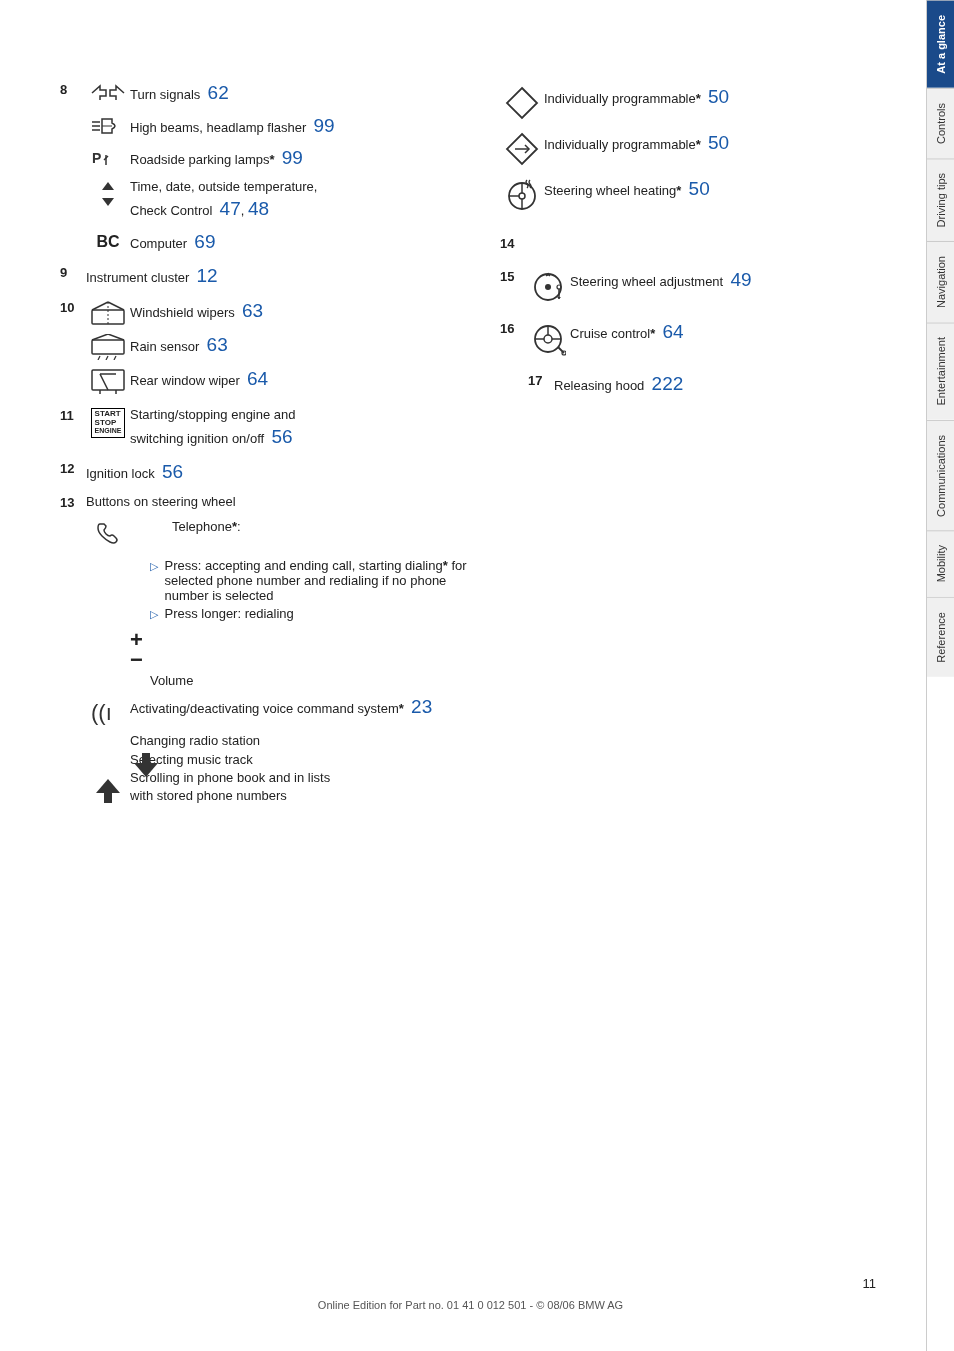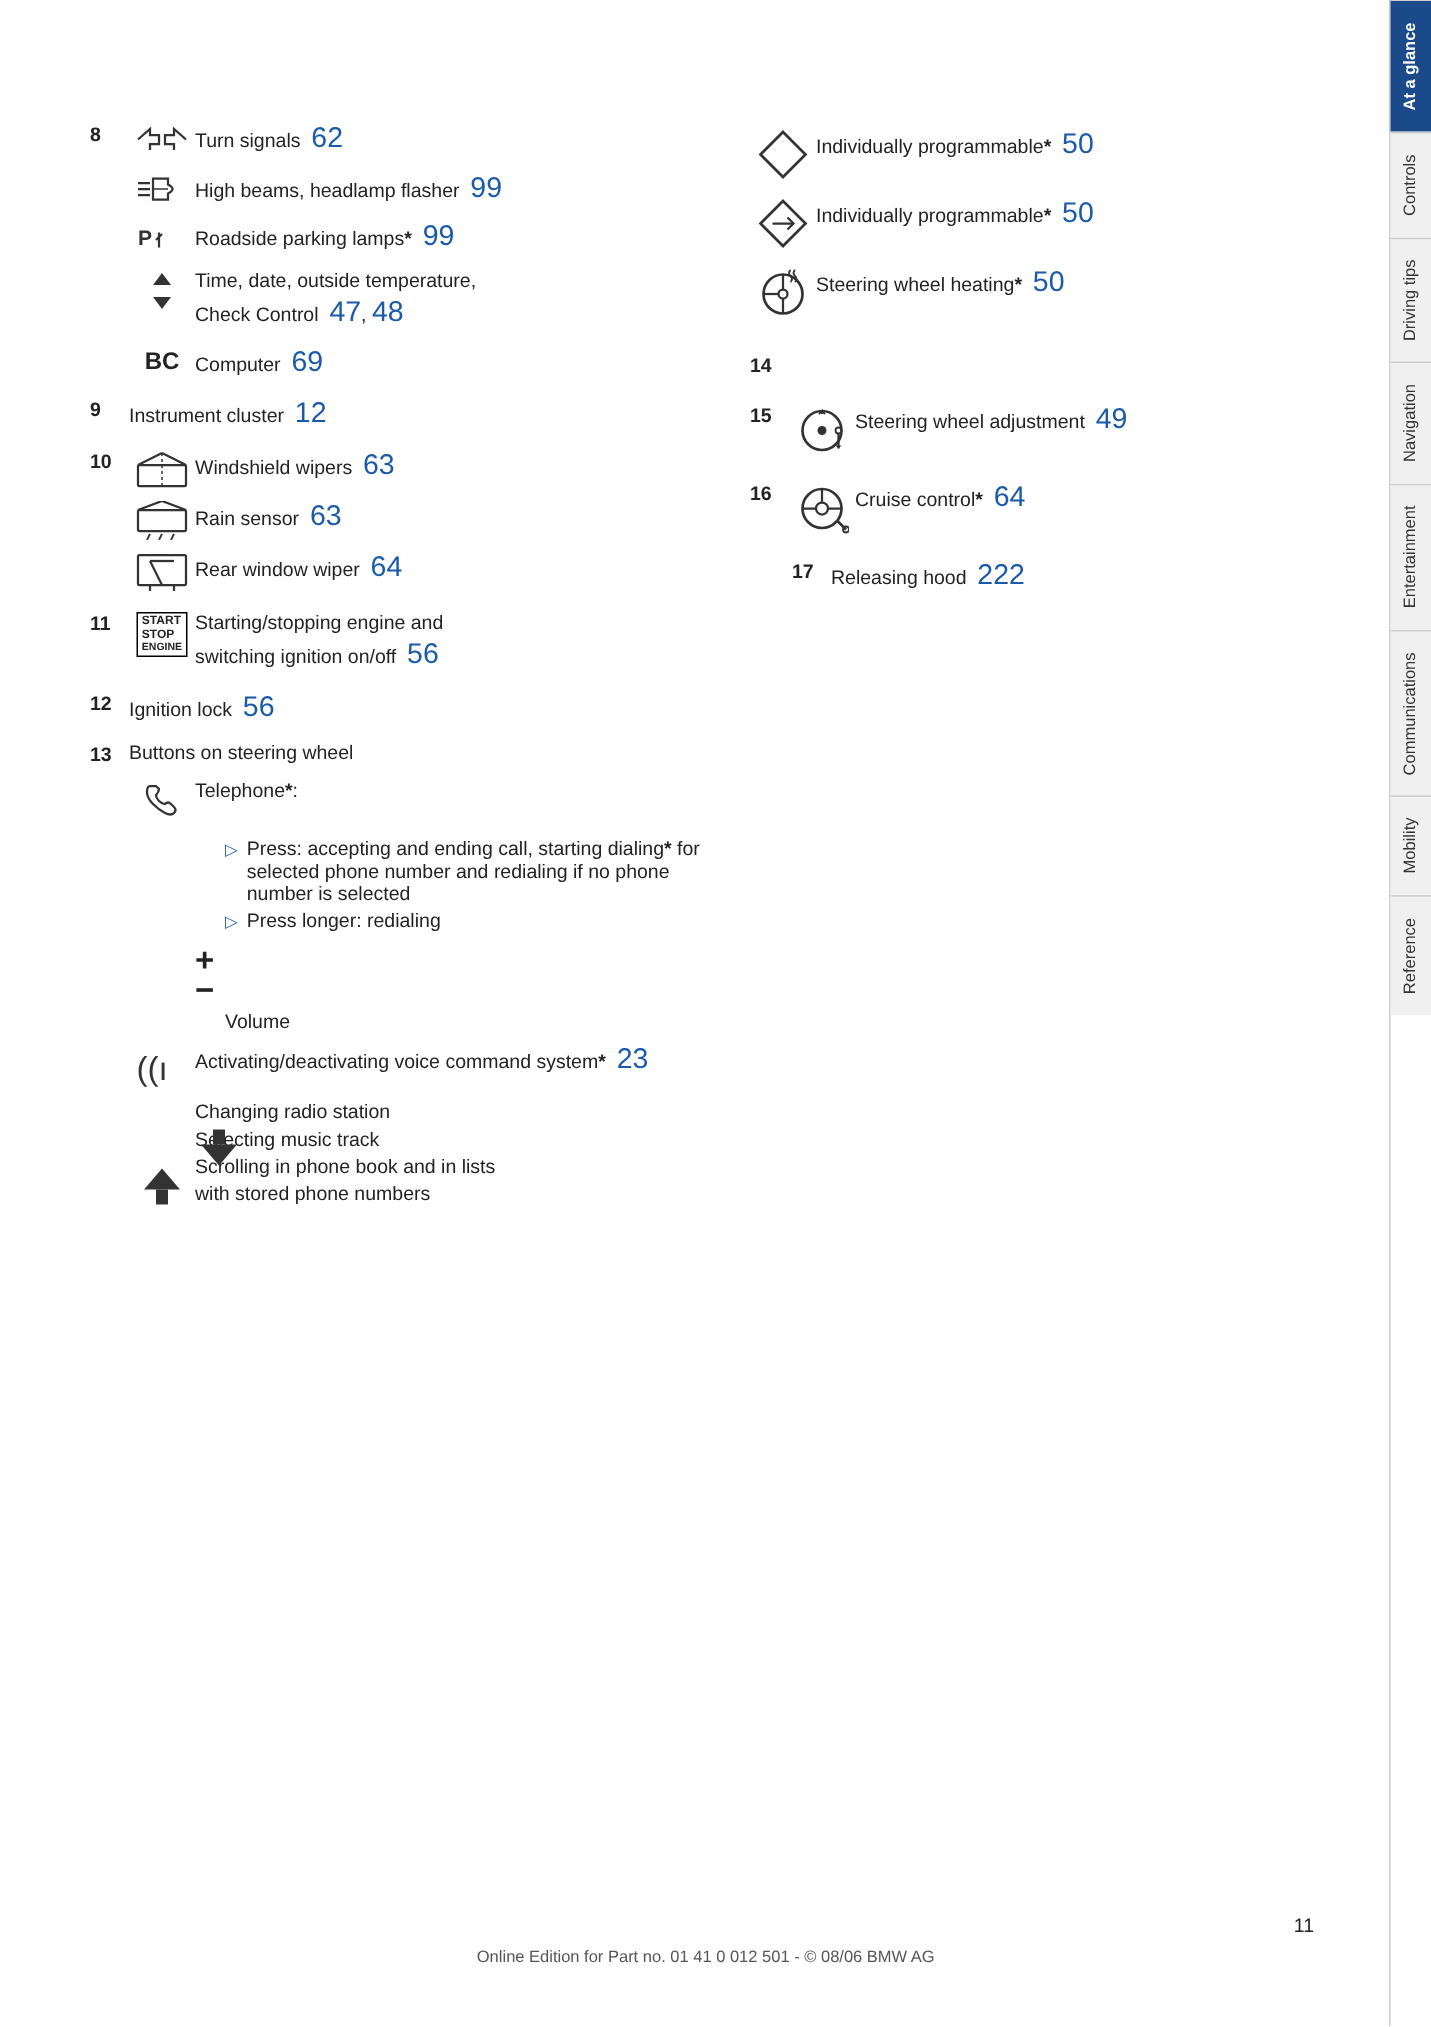--- a/index.html
+++ b/index.html
@@ -323,21 +323,21 @@
             Ignition lock&nbsp;&nbsp;<a class="page-link">56</a>
           </span>
         </div>
 
         <div class="section-line">
           <div class="item-row">
             <span class="item-number">13</span>
             <span class="item-text">Buttons on steering wheel</span>
           </div>
 
-          <div class="item-row" style="margin-left:26px; margin-top:4px;">
+          <div class="item-row" style="margin-left:26px; margin-top:4px;gap:42px;">
             <span class="item-icon">
               <svg width="32" height="32" viewBox="0 0 32 32" class="icon">
                 <path d="M8,4 Q6,4 6,8 Q6,12 10,16 Q14,20 18,22 Q22,24 24,22 Q26,20 24,18 L22,16 Q20,14 18,16 Q16,16 14,14 Q12,12 12,10 Q14,8 14,6 L12,4 Z" fill="none" stroke="#333" stroke-width="1.5"></path>
               </svg>
             </span>
             <span class="item-text">
               Telephone<strong>*</strong>:
             </span>
           </div>
 

